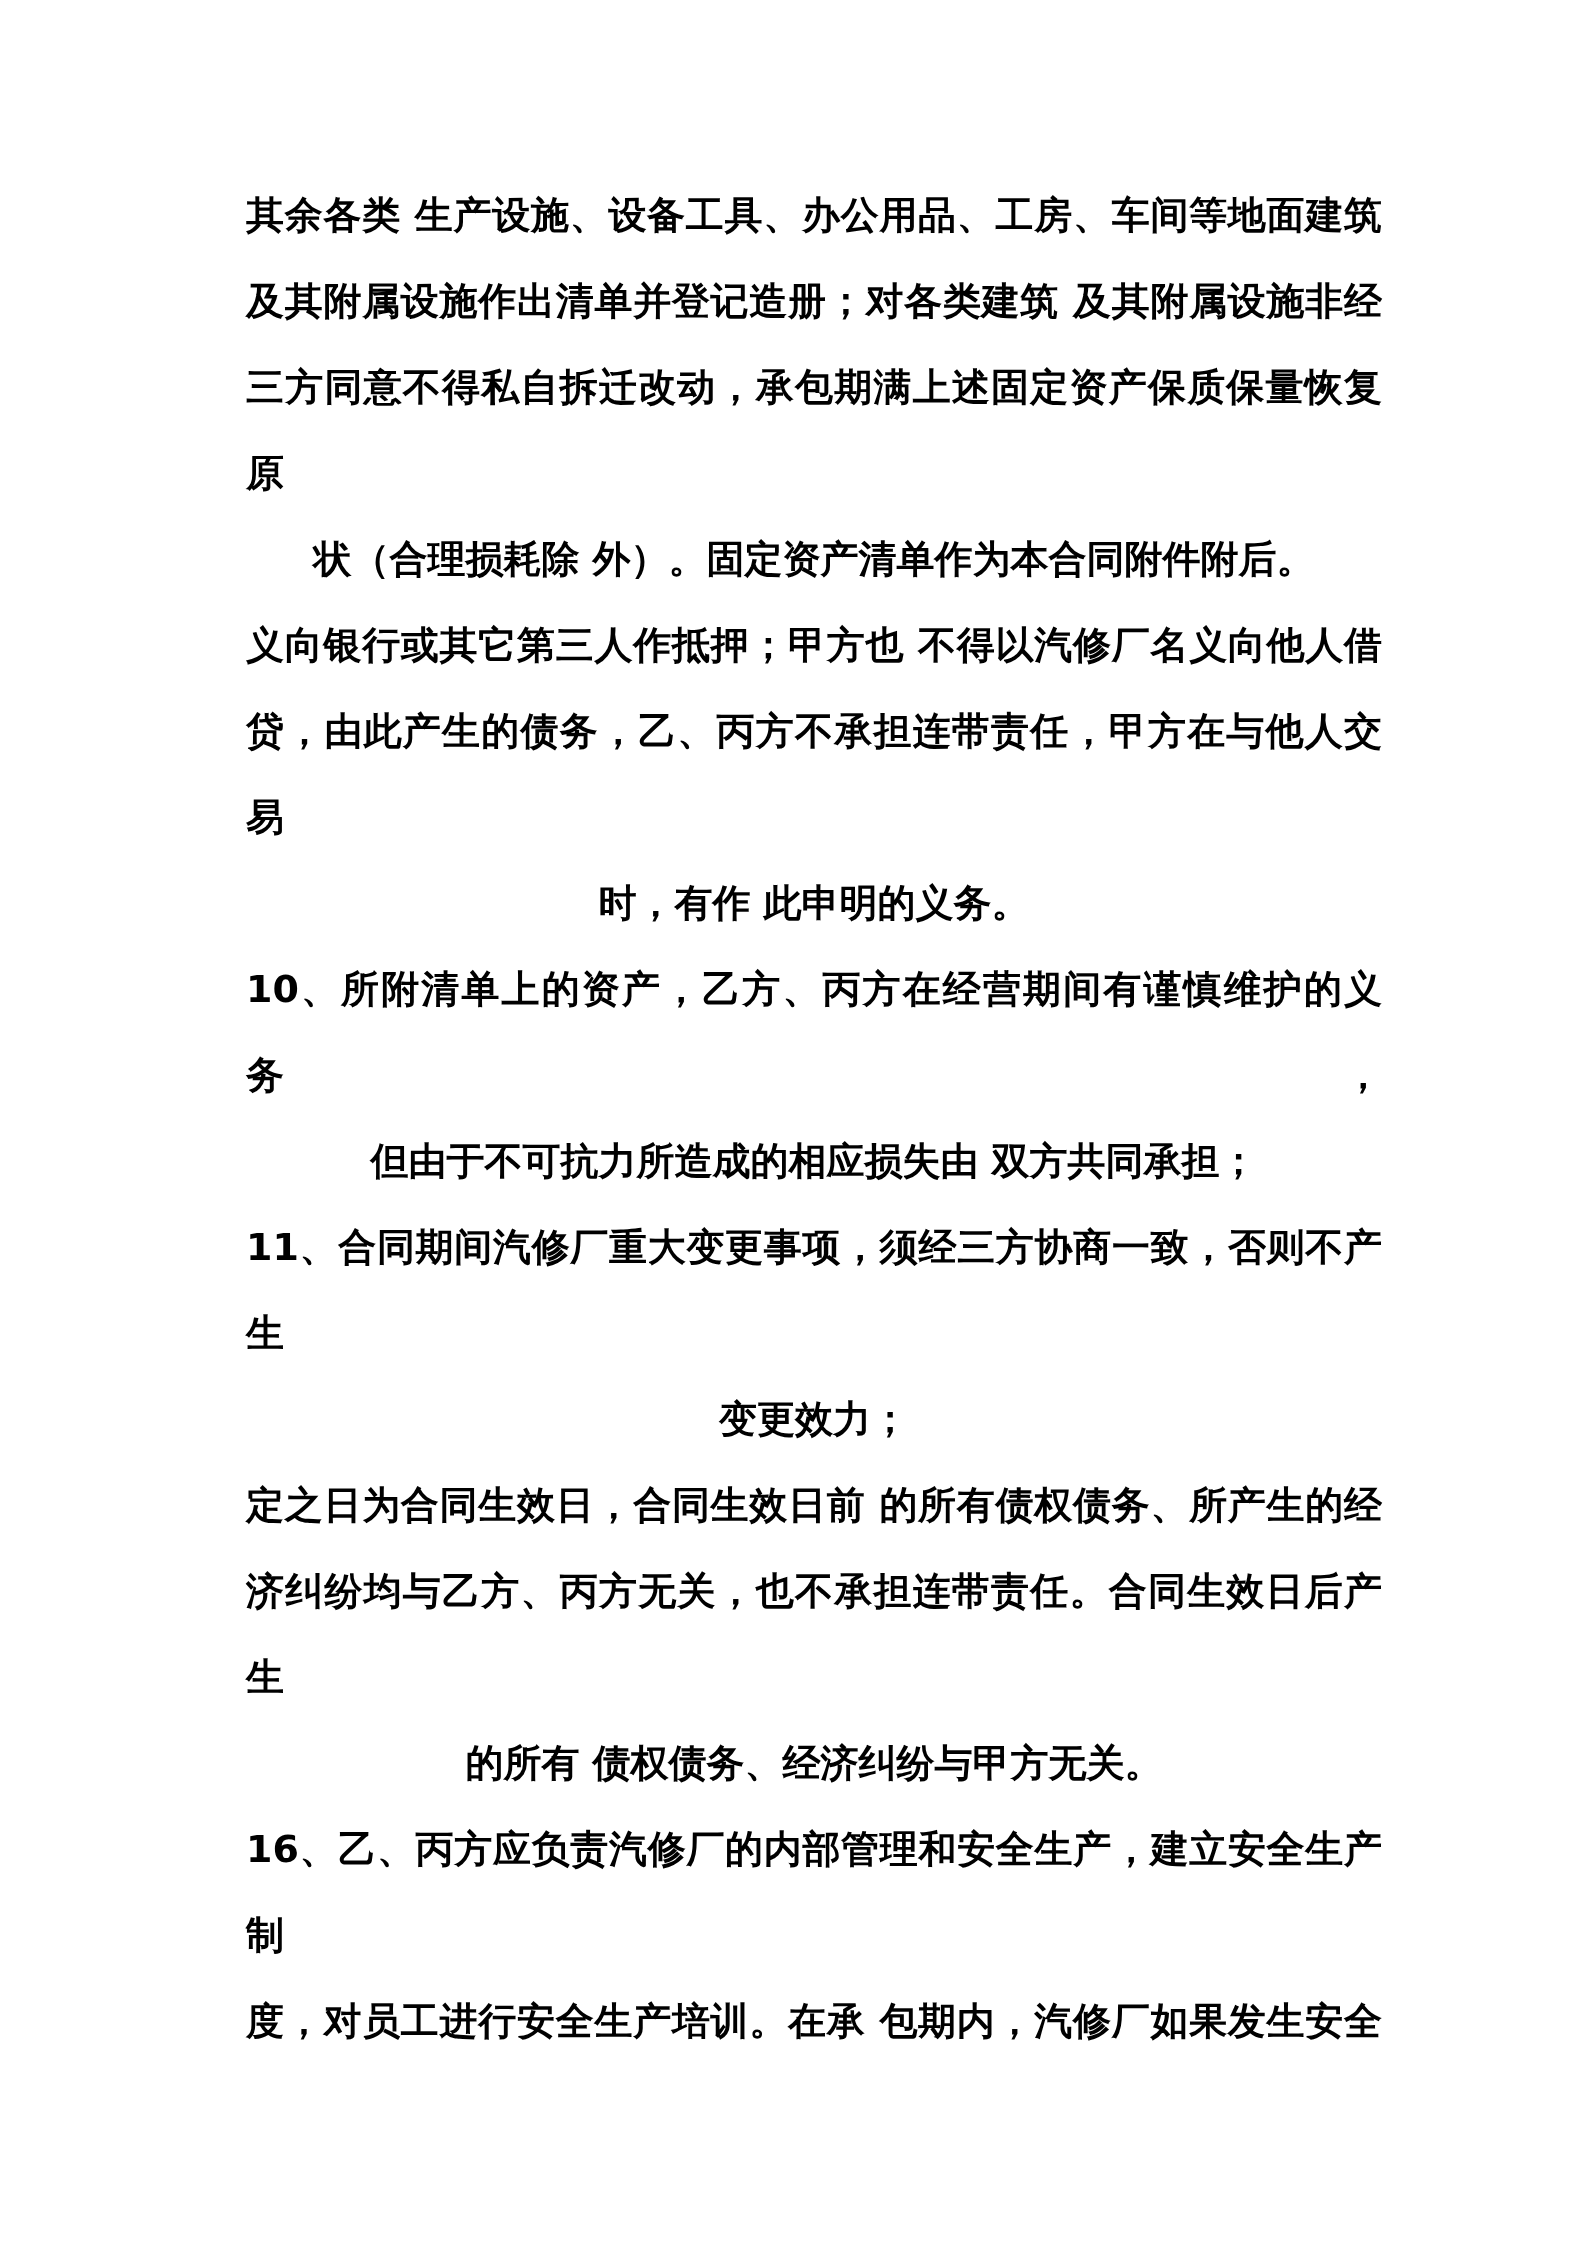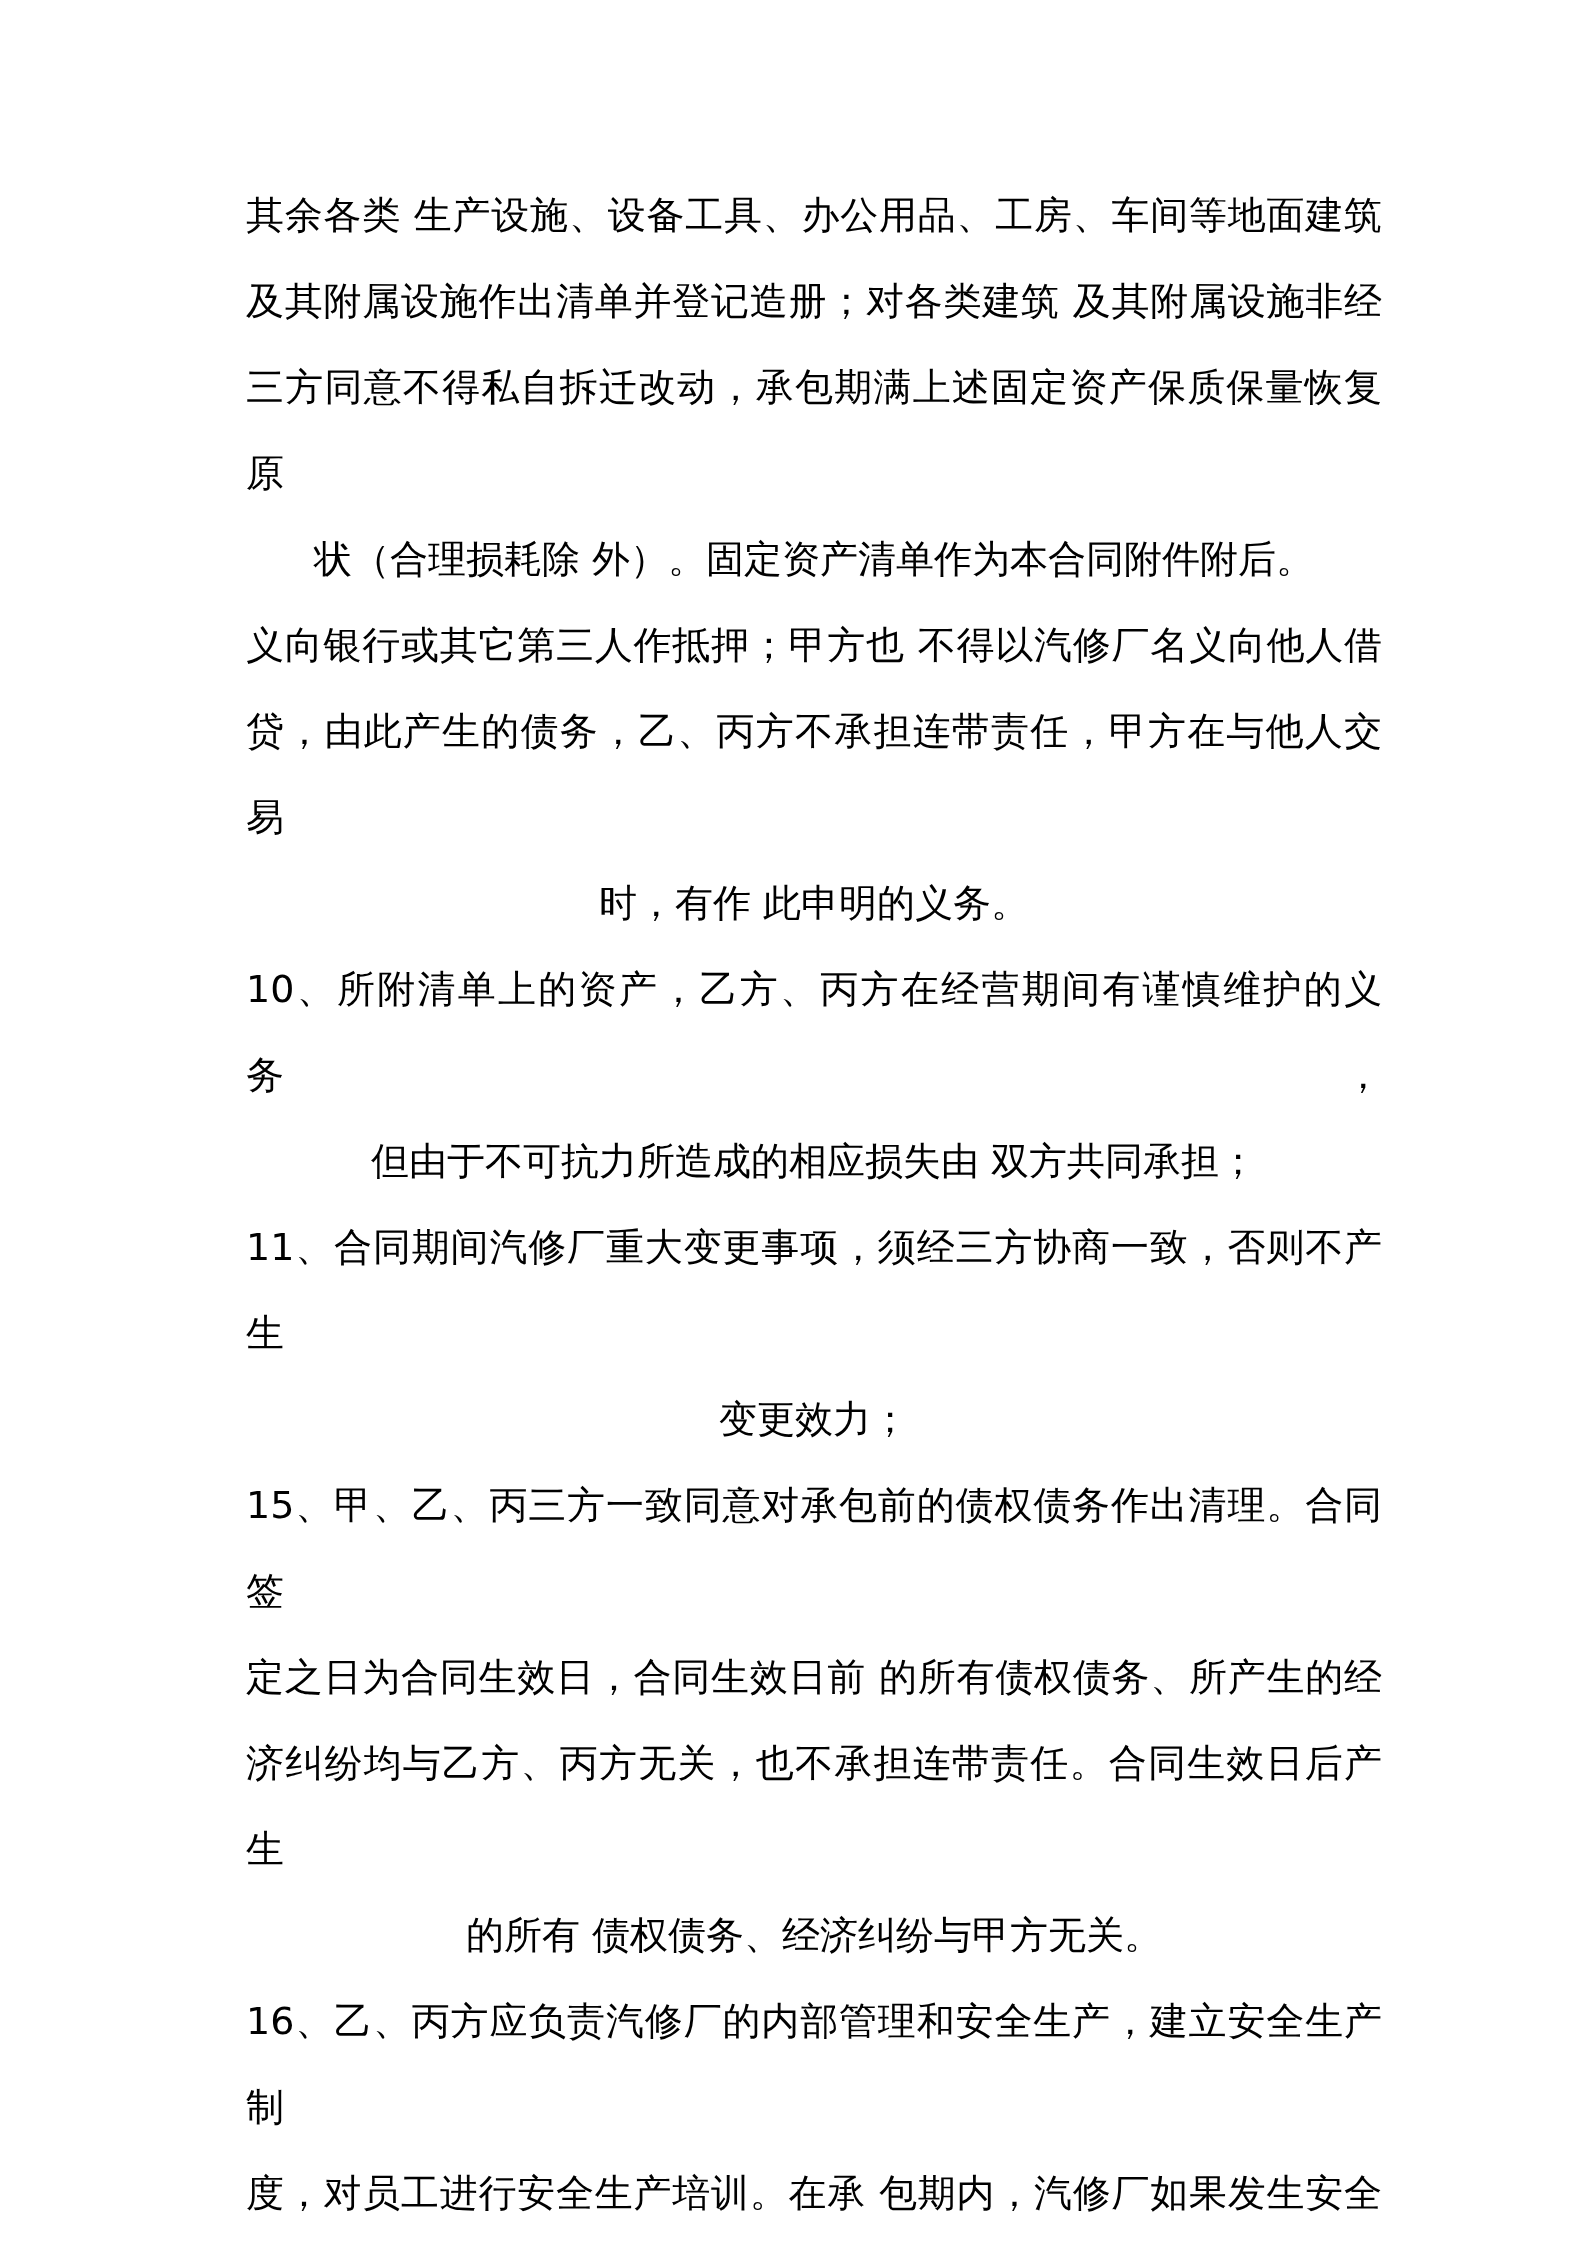--- a/index.html
+++ b/index.html
@@ -23,20 +23,21 @@
   }
   .text-block {
     position: absolute;
     left: 246px;
     top: 172px;
     width: 1136px;
   }
   .paragraph {
     margin: 0;
     padding: 0;
+    font-weight: bold;
   }
   .line {
     font-size: 38px;
     line-height: 86px;
     white-space: pre-wrap;
     text-align: center;
   }
   
   .line.fill {
     text-align: justify;
@@ -62,21 +63,20 @@
       </div>
       <div class="paragraph">
         <div class="line fill">10、所附清单上的资产，乙方、丙方在经营期间有谨慎维护的义务，</div>
         <div class="line">但由于不可抗力所造成的相应损失由 双方共同承担；</div>
       </div>
       <div class="paragraph">
         <div class="line fill">11、合同期间汽修厂重大变更事项，须经三方协商一致，否则不产生</div>
         <div class="line">变更效力；</div>
       </div>
       <div class="paragraph">
-        <div class="line fill">15、甲、乙、丙三方一致同意对承包前的债权债务作出清理。合同签</div>
         <div class="line fill">定之日为合同生效日，合同生效日前 的所有债权债务、所产生的经</div>
         <div class="line fill">济纠纷均与乙方、丙方无关，也不承担连带责任。合同生效日后产生</div>
         <div class="line">的所有 债权债务、经济纠纷与甲方无关。</div>
       </div>
       <div class="paragraph">
         <div class="line fill">16、乙、丙方应负责汽修厂的内部管理和安全生产，建立安全生产制</div>
         <div class="line fill">度，对员工进行安全生产培训。在承 包期内，汽修厂如果发生安全</div>
       </div>
     </div>
 </div>

